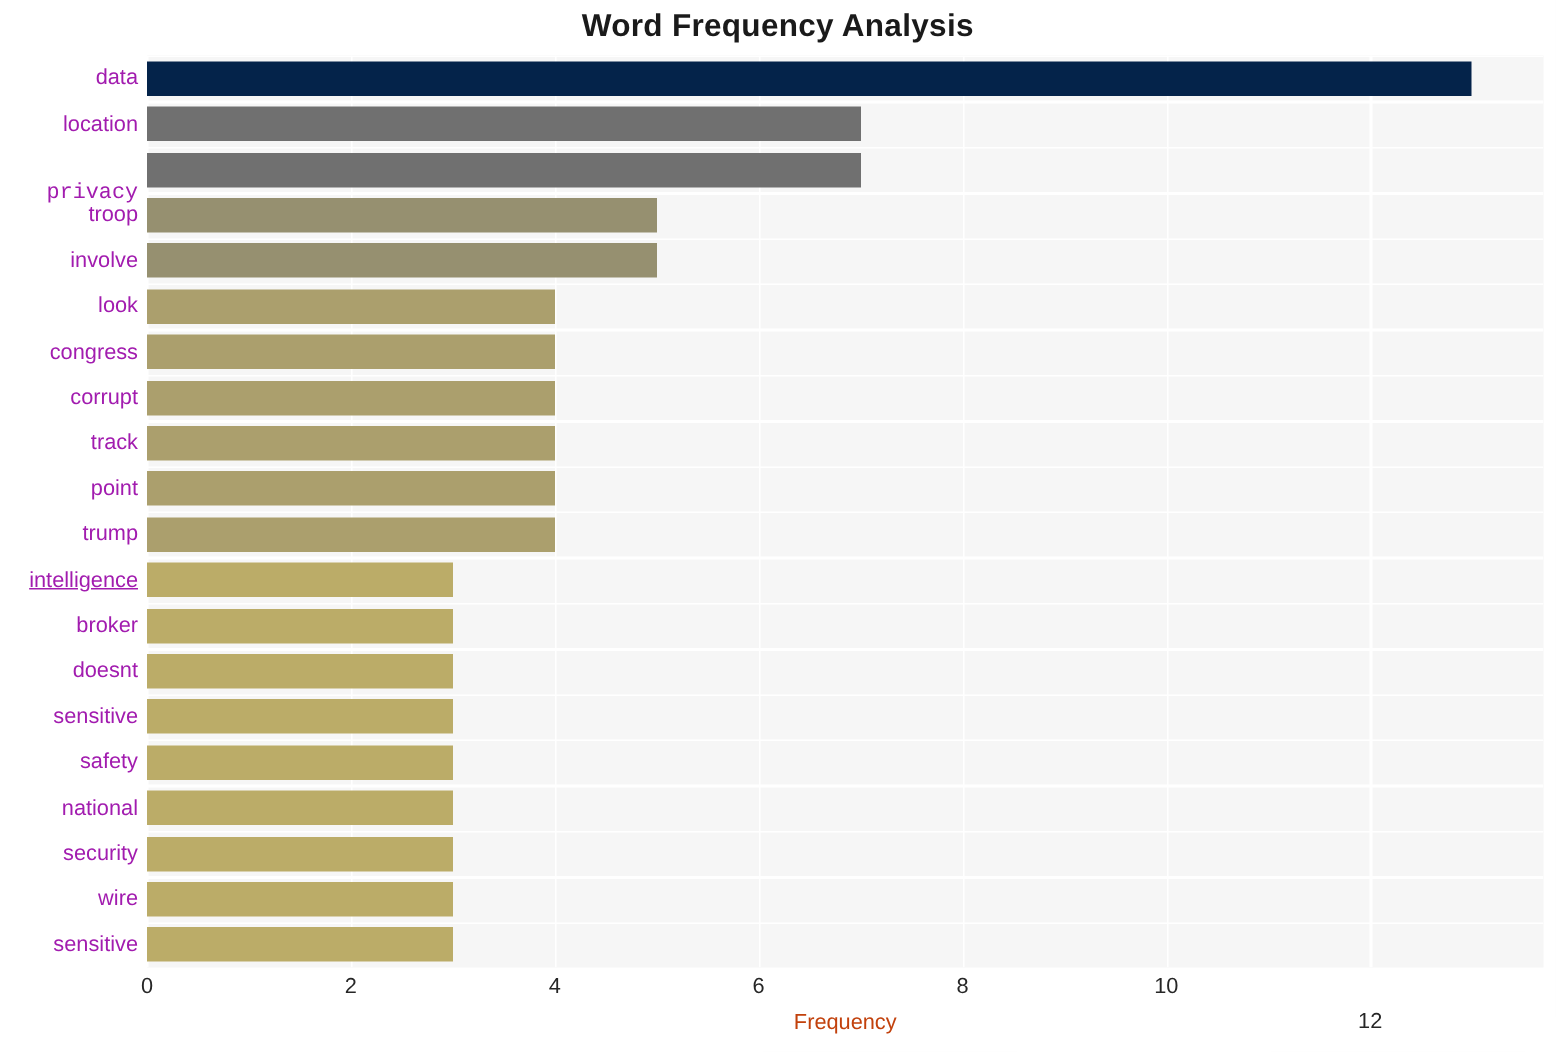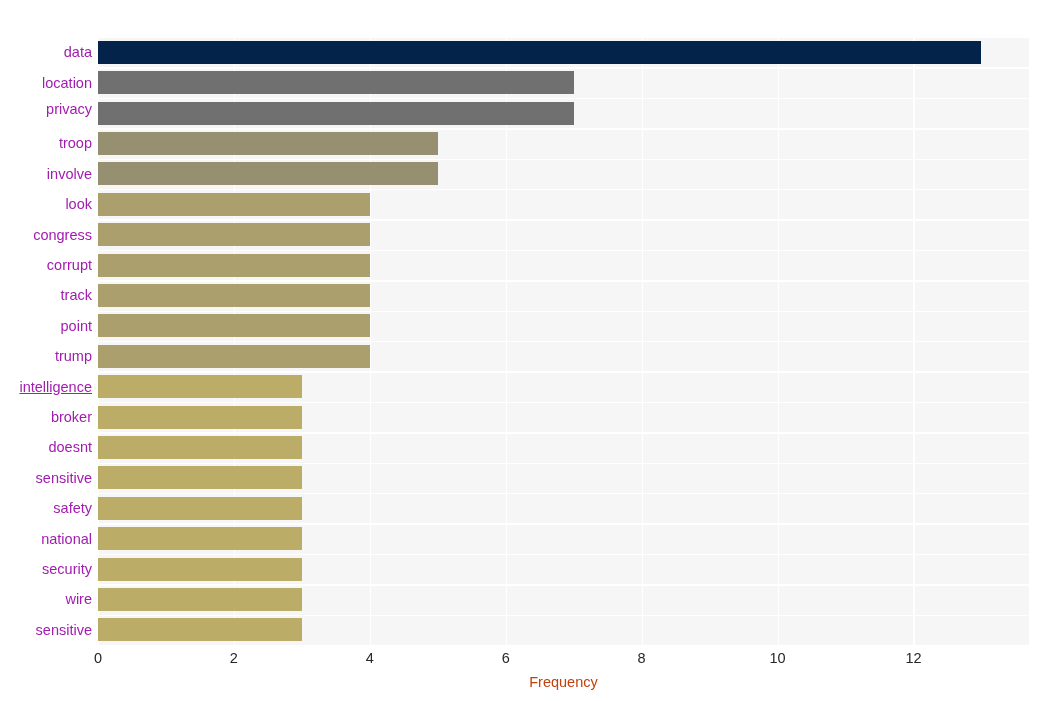--- a/index.html
+++ b/index.html
@@ -100,20 +100,21 @@
     text-align: center;
     font-size: 14.5px;
     color: #c2410c;
   }
 </style>
 </head>
 <body>
 
 <div id="figure">
 
+  <div id="chart-title">Word Frequency Analysis</div>
 
   <div id="plot-area">
     <div id="gridlines-v">
         <div class="vgrid" style="left: 0px;"></div>
         <div class="vgrid" style="left: 135.912px;"></div>
         <div class="vgrid" style="left: 271.825px;"></div>
         <div class="vgrid" style="left: 407.737px;"></div>
         <div class="vgrid" style="left: 543.65px;"></div>
         <div class="vgrid" style="left: 679.562px;"></div>
         <div class="vgrid" style="left: 815.474px;"></div>
@@ -160,21 +161,21 @@
         <div class="bar" title="national: 3" style="left: 0px; width: 203.869px; top: 490.1px; background: rgb(187, 172, 104);"></div>
         <div class="bar" title="security: 3" style="left: 0px; width: 203.869px; top: 520.5px; background: rgb(187, 172, 104);"></div>
         <div class="bar" title="wire: 3" style="left: 0px; width: 203.869px; top: 550.9px; background: rgb(187, 172, 104);"></div>
         <div class="bar" title="sensitive: 3" style="left: 0px; width: 203.869px; top: 581.3px; background: rgb(187, 172, 104);"></div>
       </div>
   </div>
 
   <div id="ylabels">
       <div class="ytick" style="top: 8.2px;">data</div>
       <div class="ytick" style="top: 38.6px;">location</div>
-      <div class="ytick" style="top: 65px;">privacy</div>
+      <div class="ytick" style="top: 85px; font-family: Liberation Mono, monospace;">privacy</div>
       <div class="ytick" style="top: 99.4px;">troop</div>
       <div class="ytick" style="top: 129.8px;">involve</div>
       <div class="ytick" style="top: 160.2px;">look</div>
       <div class="ytick" style="top: 190.6px;">congress</div>
       <div class="ytick" style="top: 221px;">corrupt</div>
       <div class="ytick" style="top: 251.4px;">track</div>
       <div class="ytick" style="top: 281.8px;">point</div>
       <div class="ytick" style="top: 312.2px;">trump</div>
       <div class="ytick" style="top: 342.6px; text-decoration: underline;">intelligence</div>
       <div class="ytick" style="top: 373px;">broker</div>
@@ -186,18 +187,18 @@
       <div class="ytick" style="top: 555.4px;">wire</div>
       <div class="ytick" style="top: 585.8px;">sensitive</div>
     </div>
   <div id="xlabels">
       <div class="xtick" style="left: 98px;">0</div>
       <div class="xtick" style="left: 233.912px;">2</div>
       <div class="xtick" style="left: 369.825px;">4</div>
       <div class="xtick" style="left: 505.737px;">6</div>
       <div class="xtick" style="left: 641.65px;">8</div>
       <div class="xtick" style="left: 777.562px;">10</div>
-      <div class="xtick" style="left: 913.474px;">12</div>
+      <div class="xtick" style="left: 913.474px; margin-top: 23px;">12</div>
     </div>
 
   <div id="xaxis-title">Frequency</div>
 
 </div>
 
 </body></html>

